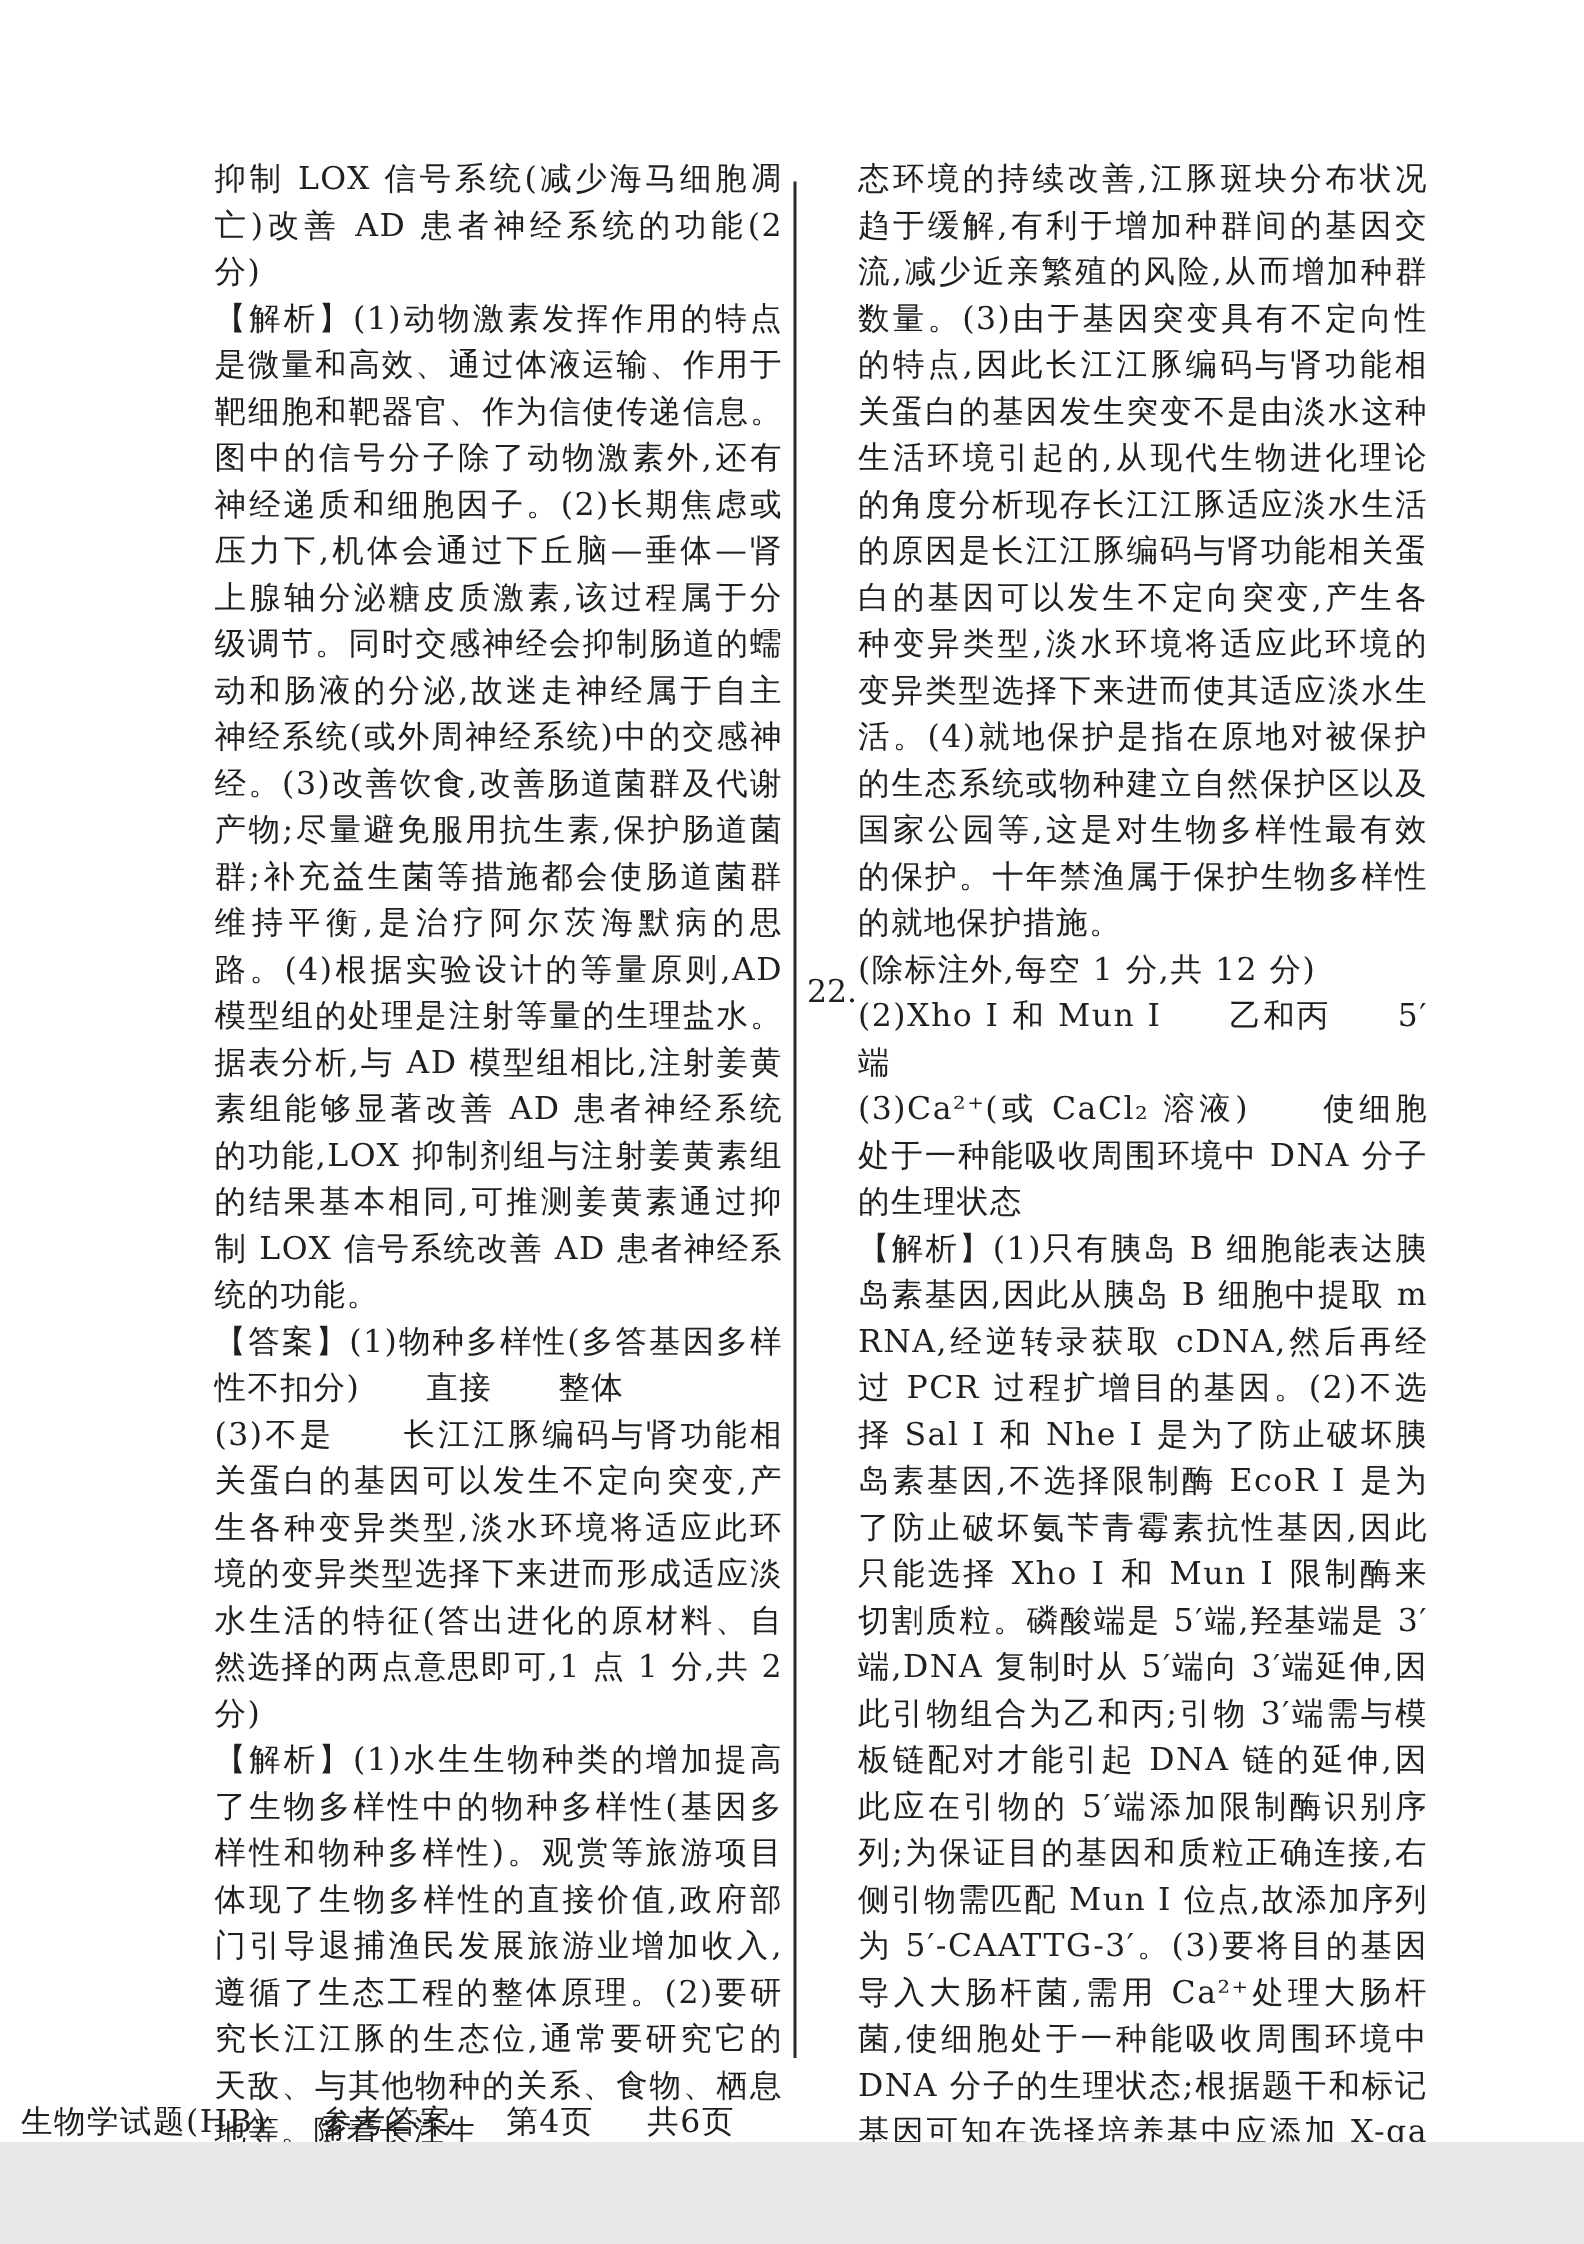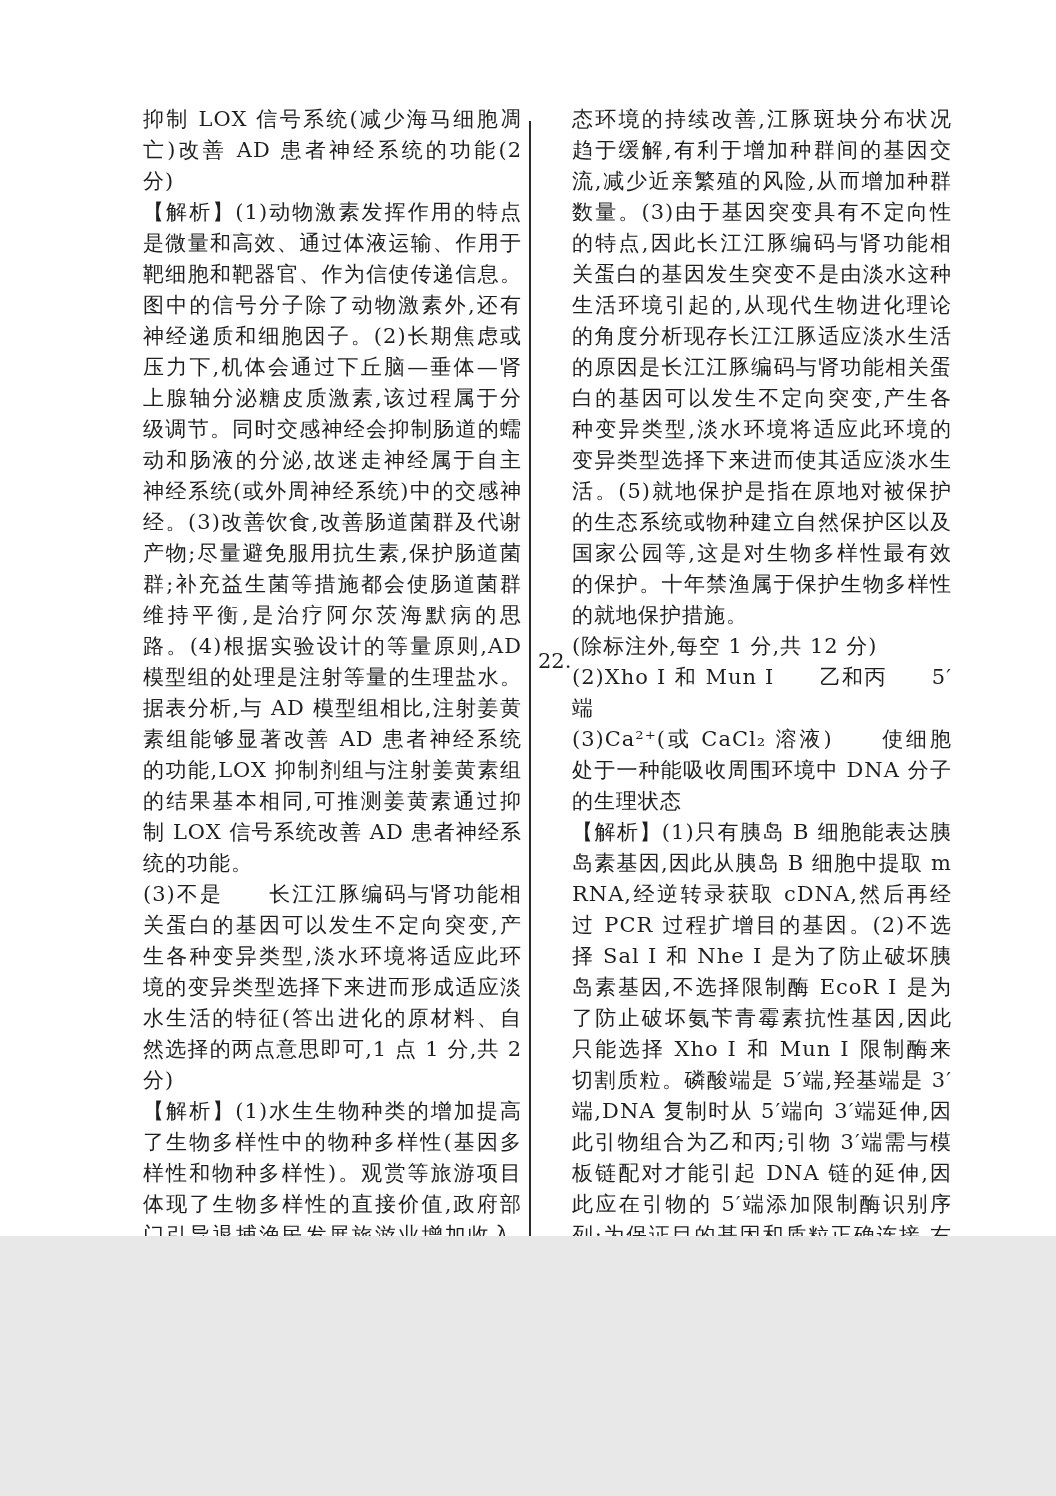--- a/index.html
+++ b/index.html
@@ -5,21 +5,21 @@
   html, body {
     margin: 0;
     padding: 0;
   }
   body {
     background: #e8e8e8;
   }
   .page {
     position: relative;
     width: 1056px;
-    height: 1236px;
+    height: 1428px;
     margin: 0 auto;
     background: #ffffff;
     color: #1f1f1f;
     font-family: "DejaVu Serif", "Liberation Serif", serif;
     overflow: hidden;
   }
   .col {
     position: absolute;
     top: 104px;
   }
@@ -74,28 +74,29 @@
   }
 </style>
 </head>
 <body>
 
 <div class="page">
 
   <div class="col col-left">
       <p class="block"><span class="run">抑制 LOX 信号系统(减少海马细胞凋亡)改善 AD 患者神经系统的功能(2 分)</span></p>
       <p class="block"><span class="run">【解析】(1)动物激素发挥作用的特点是微量和高效、通过体液运输、作用于靶细胞和靶器官、作为信使传递信息。图中的信号分子除了动物激素外,还有神经递质和细胞因子。(2)长期焦虑或压力下,机体会通过下丘脑—垂体—肾上腺轴分泌糖皮质激素,该过程属于分级调节。同时交感神经会抑制肠道的蠕动和肠液的分泌,故迷走神经属于自主神经系统(或外周神经系统)中的交感神经。(3)改善饮食,改善肠道菌群及代谢产物;尽量避免服用抗生素,保护肠道菌群;补充益生菌等措施都会使肠道菌群维持平衡,是治疗阿尔茨海默病的思路。(4)根据实验设计的等量原则,AD 模型组的处理是注射等量的生理盐水。据表分析,与 AD 模型组相比,注射姜黄素组能够显著改善 AD 患者神经系统的功能,LOX 抑制剂组与注射姜黄素组的结果基本相同,可推测姜黄素通过抑制 LOX 信号系统改善 AD 患者神经系统的功能。</span></p>
+      <p class="block"><span class="run">【答案】(1)物种多样性(多答基因多样性不扣分)　　直接　　整体</span></p>
       <p class="block"><span class="run">(3)不是　　长江江豚编码与肾功能相关蛋白的基因可以发生不定向突变,产生各种变异类型,淡水环境将适应此环境的变异类型选择下来进而形成适应淡水生活的特征(答出进化的原材料、自然选择的两点意思即可,1 点 1 分,共 2 分)</span></p>
       <p class="block"><span class="run">【解析】(1)水生生物种类的增加提高了生物多样性中的物种多样性(基因多样性和物种多样性)。观赏等旅游项目体现了生物多样性的直接价值,政府部门引导退捕渔民发展旅游业增加收入,遵循了生态工程的整体原理。(2)要研究长江江豚的生态位,通常要研究它的天敌、与其他物种的关系、食物、栖息地等。随着长江生</span></p>
     </div>
 
   <div class="divider"></div>
 
   <div class="col col-right">
-      <p class="block"><span class="run">态环境的持续改善,江豚斑块分布状况趋于缓解,有利于增加种群间的基因交流,减少近亲繁殖的风险,从而增加种群数量。(3)由于基因突变具有不定向性的特点,因此长江江豚编码与肾功能相关蛋白的基因发生突变不是由淡水这种生活环境引起的,从现代生物进化理论的角度分析现存长江江豚适应淡水生活的原因是长江江豚编码与肾功能相关蛋白的基因可以发生不定向突变,产生各种变异类型,淡水环境将适应此环境的变异类型选择下来进而使其适应淡水生活。(5)就地保护是指在原地对被保护的生态系统或物种建立自然保护区以及国家公园等,这是对生物多样性最有效的保护。十年禁渔属于保护生物多样性的就地保护措施。</span></p>
+      <p class="block"><span class="run">态环境的持续改善,江豚斑块分布状况趋于缓解,有利于增加种群间的基因交流,减少近亲繁殖的风险,从而增加种群数量。(3)由于基因突变具有不定向性的特点,因此长江江豚编码与肾功能相关蛋白的基因发生突变不是由淡水这种生活环境引起的,从现代生物进化理论的角度分析现存长江江豚适应淡水生活的原因是长江江豚编码与肾功能相关蛋白的基因可以发生不定向突变,产生各种变异类型,淡水环境将适应此环境的变异类型选择下来进而使其适应淡水生活。(4)就地保护是指在原地对被保护的生态系统或物种建立自然保护区以及国家公园等,这是对生物多样性最有效的保护。十年禁渔属于保护生物多样性的就地保护措施。</span></p>
       <p class="block"><span class="marker">22.</span><span class="run">(除标注外,每空 1 分,共 12 分)</span></p>
       <p class="block"><span class="run">(2)Xho Ⅰ 和 Mun Ⅰ　　乙和丙　　5′端</span></p>
       <p class="block"><span class="run">(3)Ca²⁺(或 CaCl₂ 溶液)　　使细胞处于一种能吸收周围环境中 DNA 分子的生理状态</span></p>
       <p class="block"><span class="run">【解析】(1)只有胰岛 B 细胞能表达胰岛素基因,因此从胰岛 B 细胞中提取 mRNA,经逆转录获取 cDNA,然后再经过 PCR 过程扩增目的基因。(2)不选择 Sal Ⅰ 和 Nhe Ⅰ 是为了防止破坏胰岛素基因,不选择限制酶 EcoR Ⅰ 是为了防止破坏氨苄青霉素抗性基因,因此只能选择 Xho Ⅰ 和 Mun Ⅰ 限制酶来切割质粒。磷酸端是 5′端,羟基端是 3′端,DNA 复制时从 5′端向 3′端延伸,因此引物组合为乙和丙;引物 3′端需与模板链配对才能引起 DNA 链的延伸,因此应在引物的 5′端添加限制酶识别序列;为保证目的基因和质粒正确连接,右侧引物需匹配 Mun Ⅰ 位点,故添加序列为 5′-CAATTG-3′。(3)要将目的基因导入大肠杆菌,需用 Ca²⁺处理大肠杆菌,使细胞处于一种能吸收周围环境中 DNA 分子的生理状态;根据题干和标记基因可知在选择培养基中应添加 X-gal、IPTG、氨苄青霉素物质。培养一段时间后,只有导入了重组质粒(含有氨苄青霉素抗性基因且 β-半乳糖苷酶基因被破坏)的大肠杆菌能在培养基上生长且菌落呈</span></p>
     </div>
 
   <div class="footer">
     <span>生物学试题(HB)</span>
     <span>参考答案</span>
     <span>第4页</span>

